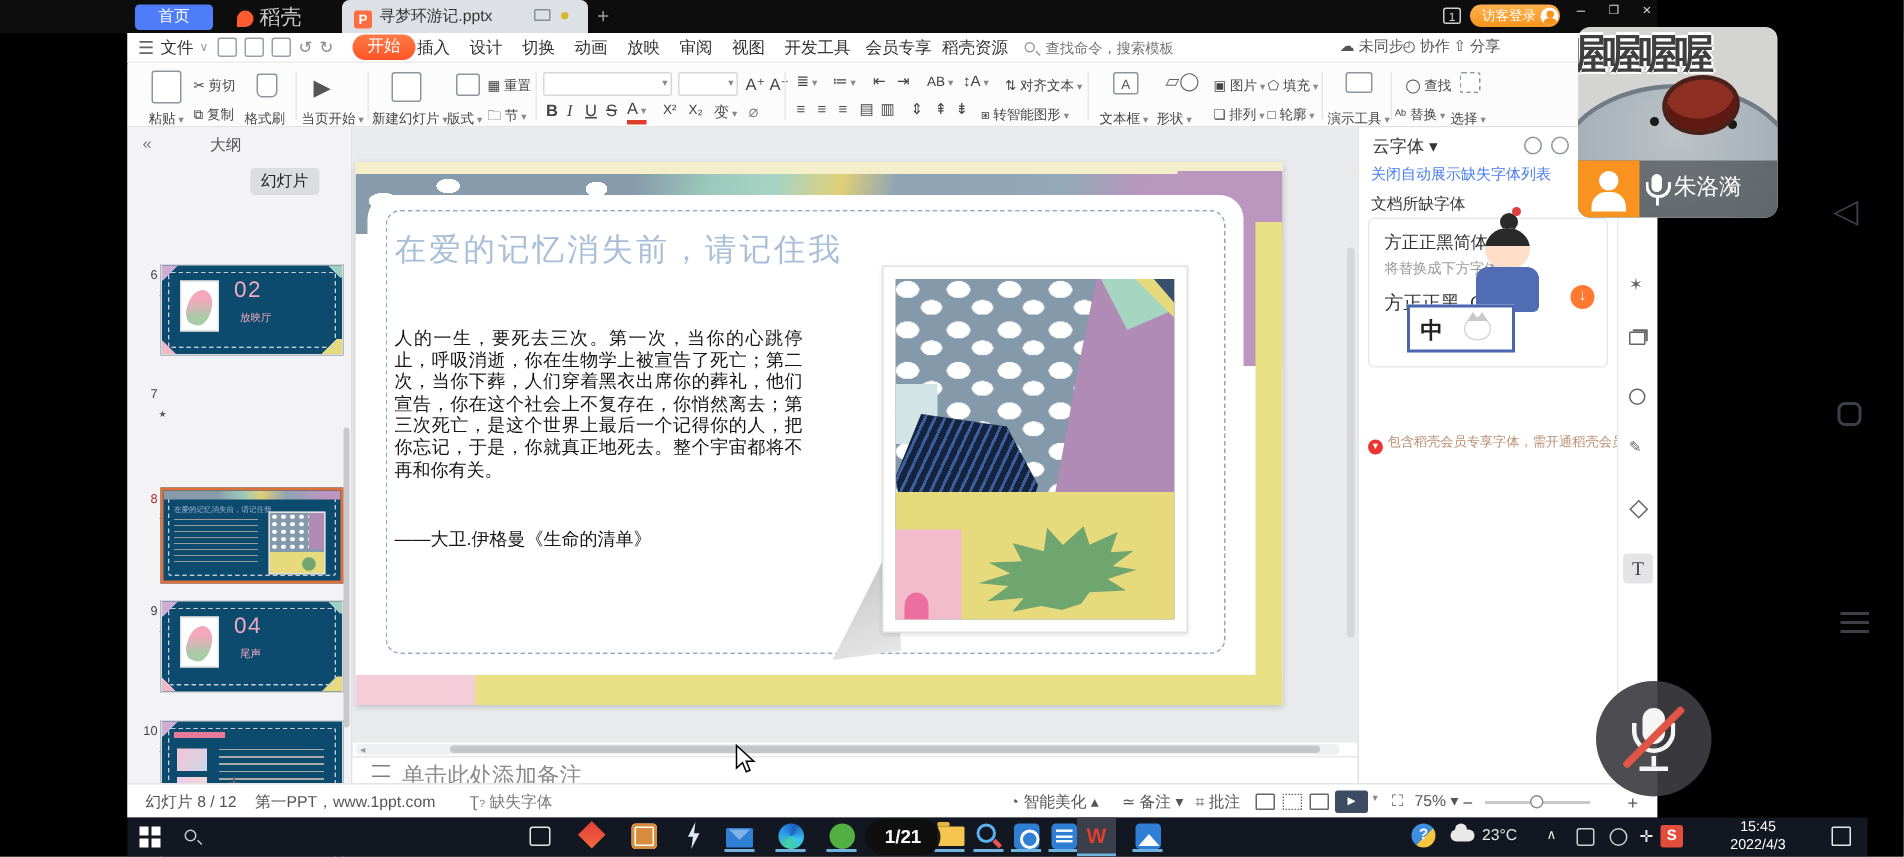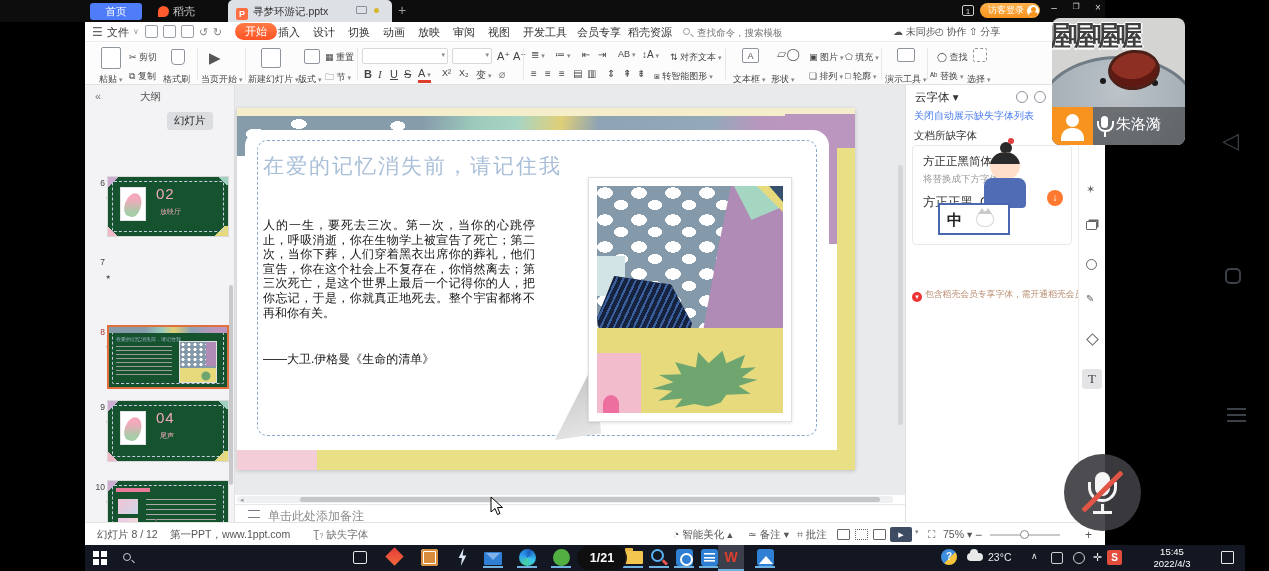--- a/index.html
+++ b/index.html
@@ -3,21 +3,21 @@
 <meta charset="utf-8">
 <style>
   html,body{margin:0;padding:0;background:#222;}
   *{box-sizing:border-box;font-family:"Liberation Sans","DejaVu Sans",sans-serif;}
   #screen{position:relative;width:1269px;height:571px;background:#000;overflow:hidden;}
 
   
   #tabbar{position:absolute;left:0;top:0;width:1269px;height:22px;background:#0d0d0d;}
   .tab-home{position:absolute;left:90px;top:3px;width:52px;height:17px;background:#4f7df9;color:#fff;
     font-size:10.5px;text-align:center;line-height:17px;border-radius:3px;}
-  .tab-store{position:absolute;left:150px;top:3px;width:72px;height:17px;color:#c9c9c9;font-size:11px;line-height:17px;}
+  .tab-store{position:absolute;left:150px;top:3px;width:72px;height:17px;color:#c9c9c9;font-size:14px;line-height:17px;}
   .flame{display:inline-block;width:11px;height:11px;border-radius:50% 50% 50% 0;background:#ff5b2e;vertical-align:-2px;margin:0 4px 0 8px;}
   .tab-doc{position:absolute;left:228px;top:0;width:164px;height:22px;background:#dde0e5;color:#333;
     font-size:10.5px;line-height:22px;border-radius:5px 5px 0 0;}
   .pptx-icon{display:inline-block;width:12px;height:12px;background:#ff6e43;border-radius:2px;color:#fff;
     font-size:9px;font-weight:bold;text-align:center;line-height:12px;margin:0 5px 0 8px;vertical-align:-2px;}
   .mon-icon{position:absolute;left:356px;top:6px;width:11px;height:8px;border:1px solid #8a8f98;border-radius:1px;}
   .dot-y{position:absolute;left:374px;top:8px;width:5px;height:5px;border-radius:50%;background:#d8b62e;}
   .tab-add{position:absolute;left:398px;top:2px;color:#9a9a9a;font-size:14px;}
   .winswitch{position:absolute;left:962px;top:5px;width:12px;height:11px;border:1px solid #cfcfcf;border-radius:2px;
     color:#cfcfcf;font-size:8px;line-height:11px;text-align:center;}
@@ -50,21 +50,21 @@
   .tico{position:absolute;border:1px solid #8f959d;border-radius:2px;background:#fff;}
   .combo{position:absolute;height:16px;border:1px solid #d8d8d8;border-radius:2px;background:#fff;}
   .combo::after{content:"▾";position:absolute;right:2px;top:2px;font-size:7px;color:#888;}
   .fx{position:absolute;font-size:11px;color:#444;}
 
   
   #sidebar{position:absolute;left:0;top:63px;width:150px;height:437px;background:#f3f3f5;border-right:1px solid #e1e1e3;}
   .sd-collapse{position:absolute;left:10px;top:5px;color:#777;font-size:11px;}
   .sd-tab{position:absolute;top:3px;font-size:10.5px;color:#555;padding:2px 7px;border-radius:3px;}
   .sd-tab.active{background:#dcdde1;color:#222;}
-  .thumb{position:absolute;left:22px;width:122px;background:#14532d;border:1px solid #d9d9db;overflow:hidden;}
+  .thumb{position:absolute;left:22px;width:122px;background:#0c4a6e;border:1px solid #d9d9db;overflow:hidden;}
   .thumb.sel{border:2px solid #e0713d;}
   .th-dash{position:absolute;left:4px;top:4px;right:4px;bottom:4px;border:1px dashed #c3cede;border-radius:2px;}
   .th-corner-tl{position:absolute;left:0;top:0;width:16px;height:10px;background:linear-gradient(135deg,#cdaed2 40%,transparent 41%);}
   .th-corner-tr{position:absolute;right:0;top:0;width:18px;height:8px;background:linear-gradient(225deg,#9fd0c0 35%,transparent 36%);}
   .th-corner-bl{position:absolute;left:0;bottom:0;width:14px;height:9px;background:linear-gradient(45deg,#f0b9c8 40%,transparent 41%);}
   .th-corner-br{position:absolute;right:0;bottom:0;width:20px;height:10px;background:linear-gradient(315deg,#e6da7d 45%,transparent 46%);}
   .th-img{position:absolute;left:12px;top:10px;width:26px;height:34px;background:#fff;border:1px solid #e2e2e2;}
   .feather{position:absolute;left:4px;top:5px;width:16px;height:24px;border-radius:60% 60% 50% 50%;
     background:linear-gradient(160deg,#f3a8bc 30%,#a8cba8 75%);transform:rotate(18deg);}
   .th-num{position:absolute;left:48px;top:8px;font-size:15px;letter-spacing:1px;}
@@ -116,21 +116,21 @@
   .leaf{position:absolute;left:52px;bottom:6px;width:110px;height:58px;background:#6fa56f;transform:rotate(-8deg);
     clip-path:polygon(50% 100%,38% 92%,20% 94%,28% 80%,6% 78%,20% 64%,2% 56%,22% 50%,10% 34%,30% 38%,26% 16%,44% 30%,48% 4%,56% 26%,70% 8%,72% 30%,90% 20%,84% 42%,98% 44%,84% 58%,98% 66%,80% 72%,90% 88%,68% 84%,62% 96%);}
   .cv-vscroll{position:absolute;right:2px;top:80px;width:5px;height:260px;background:#d5d6d8;border-radius:3px;}
 
   
   #hscroll{position:absolute;left:152px;top:474px;width:656px;height:7px;background:#eef0f1;border-radius:3px;}
   .hthumb{position:absolute;left:63px;top:1px;width:580px;height:5px;background:#c4c6c8;border-radius:3px;}
   .harrow{position:absolute;left:3px;top:0;font-size:7px;color:#9a9a9a;}
   #notesbar{position:absolute;left:150px;top:482px;width:670px;height:18px;background:#fff;border-top:1px solid #e8e8e8;}
   .notes-icon{position:absolute;left:13px;top:5px;width:12px;height:8px;border-top:1.5px solid #7a7f87;border-bottom:1.5px solid #7a7f87;}
-  .notes-ph{position:absolute;left:33px;top:3px;font-size:12px;color:#8a8a8a;}
+  .notes-ph{position:absolute;left:33px;top:3px;font-size:15px;color:#8a8a8a;}
 
   
   #statusbar{position:absolute;left:0;top:500px;width:1020px;height:23px;background:#fff;border-top:1px solid #e5e5e5;font-size:10.5px;color:#555;}
   .sb{position:absolute;top:5px;white-space:nowrap;}
   .sb-playbtn{position:absolute;left:805px;top:4px;width:22px;height:15px;background:#3d4b63;border-radius:2px;color:#fff;
     font-size:7px;text-align:center;line-height:15px;}
   .sb-track{position:absolute;left:905px;top:11px;width:70px;height:2px;background:#c9c9c9;}
   .sb-knob{position:absolute;left:30px;top:-4px;width:9px;height:9px;border:1.5px solid #8a8a8a;border-radius:50%;background:#fff;}
   .viewico{position:absolute;top:6px;width:13px;height:11px;border:1.2px solid #666;border-radius:1px;}
 

